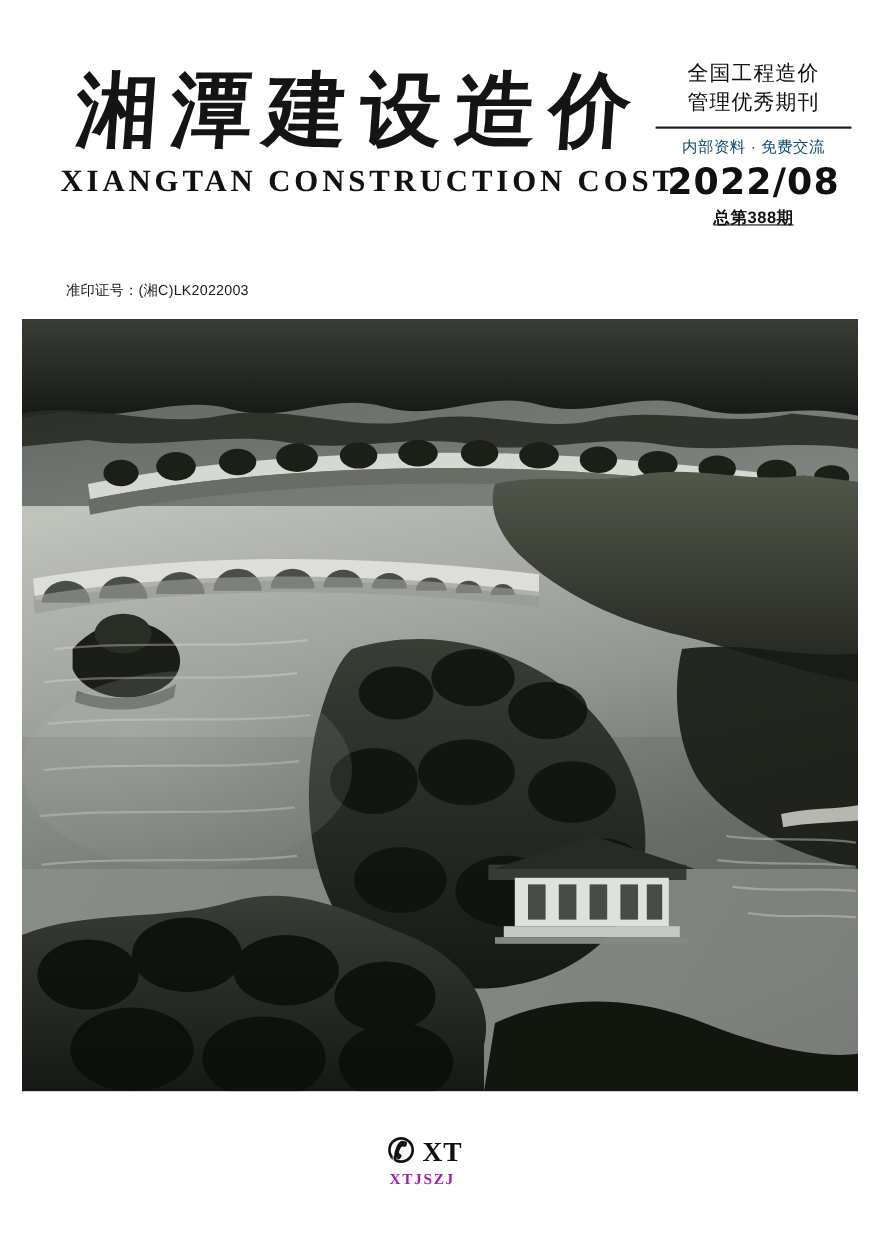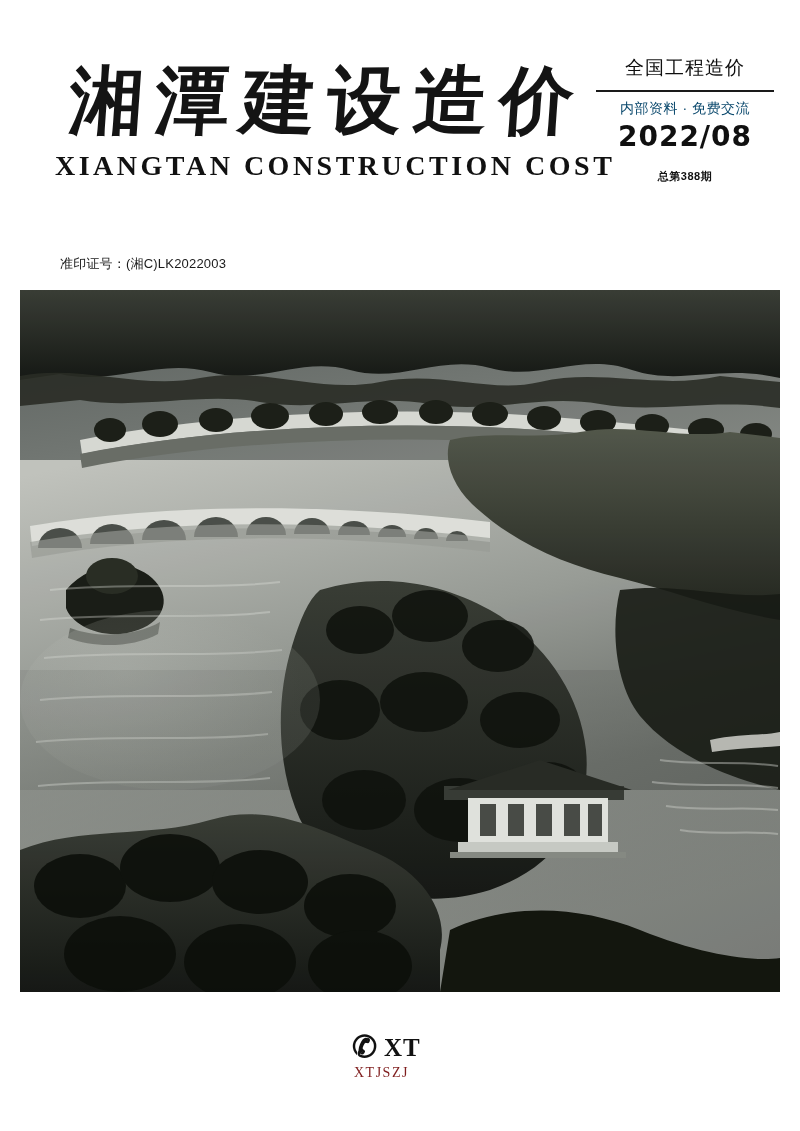--- a/index.html
+++ b/index.html
@@ -90,32 +90,33 @@
     margin: 9px auto 8px auto;
   }
   .meta-sub {
     font-size: 14px;
     color: #0c4a6e;
     letter-spacing: 0.5px;
     margin-bottom: 4px;
   }
   .meta-issue {
     font-family: "DejaVu Sans", "Liberation Sans", sans-serif;
-    font-size: 28px;
+    font-size: 33px;
     font-weight: bold;
     color: #101010;
     letter-spacing: 1px;
     line-height: 1.1;
   }
   .meta-total {
-    font-size: 11px;
-    font-weight: bold;
-    color: #111111;
-    margin-top: 17px;
+    font-size: 15px;
+    font-weight: bold;
+    color: #111111;
+    margin-top: 5px;
     letter-spacing: 0.5px;
+    text-decoration: underline;
   }
 
   
   .photo {
     position: absolute;
     left: 20px;
     top: 290px;
     width: 760px;
     height: 702px;
     overflow: hidden;
@@ -163,23 +164,23 @@
     font-weight: bold;
     letter-spacing: 1px;
     color: #111111;
   }
   .logo-pinyin {
     position: absolute;
     left: 2px;
     top: 35px;
     font-family: "Liberation Serif", serif;
     font-size: 14px;
-    font-weight: normal;
+    font-weight: bold;
     letter-spacing: 1.5px;
-    color: #7f1d1d;
+    color: #a21caf;
   }
   .footer-text {
     font-size: 23px;
     font-weight: bold;
     color: #0f0f0f;
     letter-spacing: 1.2px;
     white-space: nowrap;
   }
   .footer-text .org { margin-right: 14px; }
 </style>
@@ -193,20 +194,21 @@
     <div class="title-block">
       <div class="title-cn">湘潭建设造价</div>
       <div class="title-en">XIANGTAN CONSTRUCTION COST</div>
     </div>
 
     <div class="license">准印证号：(湘C)LK2022003</div>
 
     <div class="meta">
       <div class="meta-award">
         <div>全国工程造价</div>
+        <div>管理优秀期刊</div>
       </div>
       <div class="meta-rule"></div>
       <div class="meta-sub">内部资料 · 免费交流</div>
       <div class="meta-issue">2022/08</div>
       <div class="meta-total">总第388期</div>
     </div>
   </div>
 
   <div class="photo">
     <svg viewBox="0 0 760 702" preserveAspectRatio="none">

